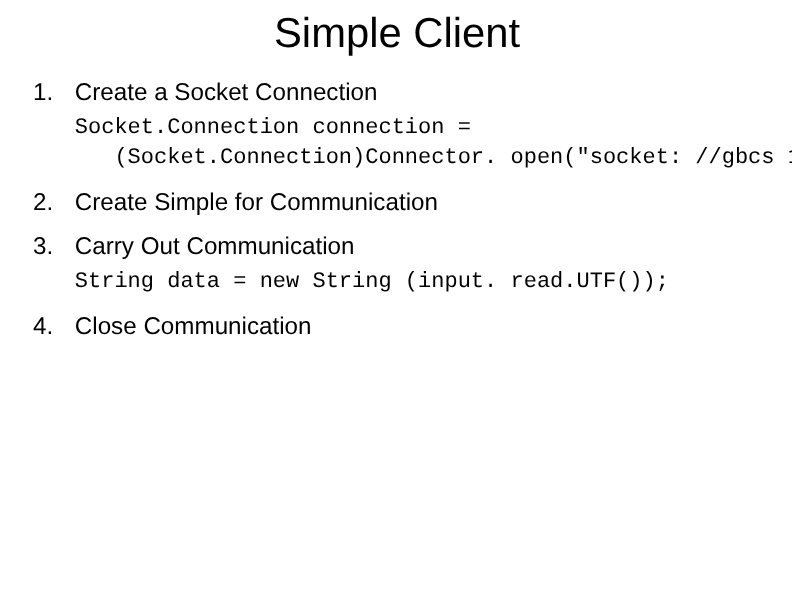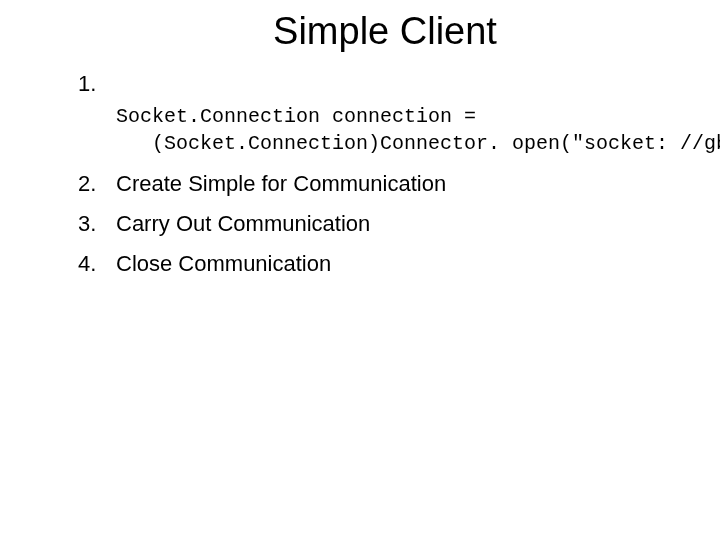--- a/index.html
+++ b/index.html
@@ -9,21 +9,20 @@
       height: 540px;
       background: #ffffff;
       font-family: Arial, Helvetica, sans-serif;
       color: #000;
       box-sizing: border-box;
       overflow: hidden;
     }
     .slide {
       padding: 10px 28px 20px 30px;
       box-sizing: border-box;
-      margin-left: 48px;
     }
     .title {
       font-size: 38px;
       text-align: center;
       margin: 0 0 18px 0;
       font-weight: normal;
     }
     .item {
       margin-bottom: 14px;
     }
@@ -50,37 +49,39 @@
   </style>
 </head>
 <body>
 
 <div class="slide">
   <h1 class="title">Simple Client</h1>
 
   <div class="item">
     <div class="item-row">
       <span class="num">1.</span>
+      <span class="label">Create a Socket Connection</span>
     </div>
     <div class="code">Socket.Connection connection =
    (Socket.Connection)Connector. open("socket: //gbcs 10: 5678");</div>
   </div>
 
   <div class="item">
     <div class="item-row">
       <span class="num">2.</span>
       <span class="label">Create Simple for Communication</span>
     </div>
   </div>
 
   <div class="item">
     <div class="item-row">
       <span class="num">3.</span>
       <span class="label">Carry Out Communication</span>
     </div>
+    <div class="code">String data = new String (input. read.UTF());</div>
   </div>
 
   <div class="item">
     <div class="item-row">
       <span class="num">4.</span>
       <span class="label">Close Communication</span>
     </div>
   </div>
 </div>
 

